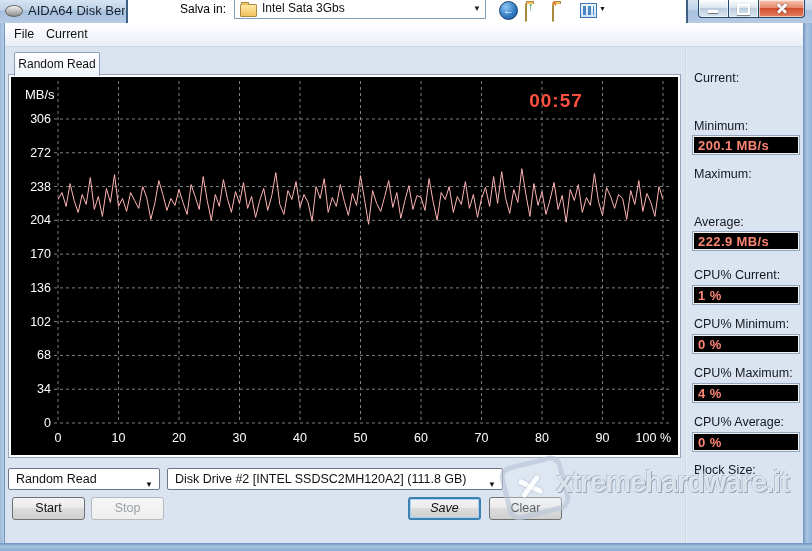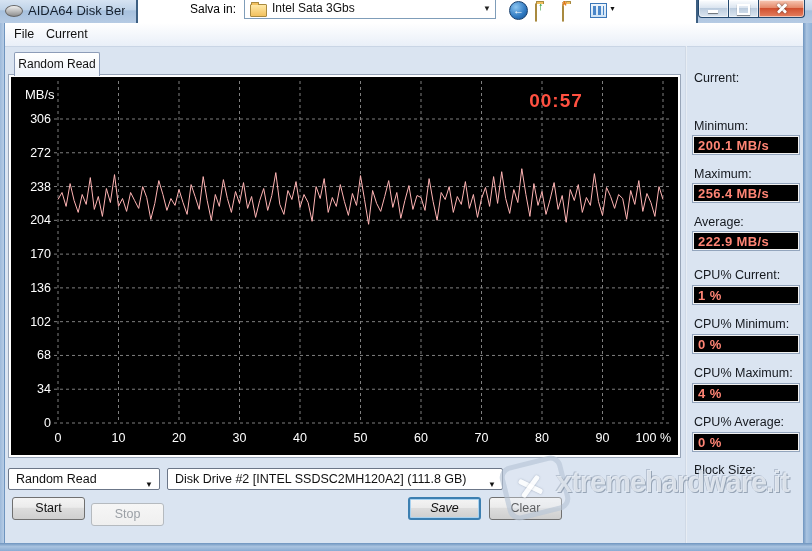--- a/index.html
+++ b/index.html
@@ -25,21 +25,21 @@
     background:linear-gradient(180deg,#f8c9b6 0%,#e58a6b 45%,#cf4c2c 46%,#e5805f 100%);}
   .glyph-min{position:absolute;left:9px;bottom:4px;width:10px;height:3px;background:#fff;
     box-shadow:0 1px 1px rgba(0,0,0,.5);}
   .glyph-max{position:absolute;left:8px;top:4px;width:9px;height:7px;border:2px solid #fff;
     box-shadow:0 1px 1px rgba(0,0,0,.4);}
   .x-bar{position:absolute;left:17px;top:7px;width:12px;height:2.6px;background:#fff;
     border-radius:1px;box-shadow:0 0 2px rgba(0,0,0,.55);}
   .x-bar.a{transform:rotate(45deg);}   .x-bar.b{transform:rotate(-45deg);}
 
   
-  .save-dialog{position:absolute;left:136px;top:0;width:558px;height:23px;background:#fff;
+  .save-dialog{position:absolute;left:126px;top:0;width:558px;height:23px;background:#fff;
     border-left:2px solid #3d5f82;border-right:2px solid #3d5f82;}
   .save-in-label{position:absolute;left:52px;top:2px;font-size:12px;color:#000;}
   .loc-combo{position:absolute;left:106px;top:0;width:250px;height:18px;background:#fff;
     border:1px solid #7f9db9;border-top:none;cursor:pointer;text-align:right;}
   .loc-combo .folder{position:absolute;left:5px;top:4px;}
   .folder{width:15px;height:11px;background:linear-gradient(#ffe9a6,#f2c15f);
     border:1px solid #a98a3f;border-radius:1px;position:relative;}
   .folder::before{content:"";position:absolute;top:-3px;left:0;width:6px;height:2px;
     background:#f2c15f;border:1px solid #a98a3f;border-bottom:none;border-radius:1px 1px 0 0;}
   .loc-text{position:absolute;left:27px;top:1px;font-size:12px;}
@@ -96,21 +96,21 @@
     white-space:nowrap;overflow:hidden;}
   .combo .combo-arrow{position:absolute;right:6px;top:6px;font-size:8px;color:#111;}
   .combo-test{left:8px;top:468px;width:152px;}
   .combo-drive{left:167px;top:468px;width:336px;}
 
   .btn{position:absolute;width:73px;height:23px;border:1px solid #707070;border-radius:3px;
     background:linear-gradient(#f4f4f4,#ebebeb 45%,#dddddd 46%,#cfcfcf);
     font-size:12.5px;text-align:center;line-height:21px;color:#111;cursor:pointer;box-sizing:border-box;}
   .btn-start{left:12px;top:497px;}
   .btn-stop{left:91px;top:497px;color:#9ba0a6;border-color:#b5babf;
-    background:linear-gradient(#f6f6f6,#efefef);cursor:default;margin-top:6px;}
+    background:linear-gradient(#f6f6f6,#efefef);cursor:default;}
   .btn-save{left:408px;top:497px;border:2px solid #3c7fb1;box-shadow:inset 0 0 0 1px #a8d2f0;line-height:19px;font-style:italic;}
   .btn-clear{left:489px;top:497px;}
 
   
   .watermark{position:absolute;left:0;top:0;width:812px;height:551px;pointer-events:none;z-index:40;}
   .wm-logo{position:absolute;left:503px;top:460px;width:54px;height:46px;
     border:5px solid rgba(170,185,205,.5);border-radius:12px;
     background:rgba(230,236,244,.35);transform:rotate(-14deg);}
   .wm-x{position:absolute;left:10px;top:18px;width:26px;height:5px;background:rgba(255,255,255,.85);
     border-radius:2px;box-shadow:0 0 2px rgba(120,135,155,.6);}
@@ -221,21 +221,20 @@
           <polyline points="47.0,122.5 51.0,115.5 55.1,129.4 59.1,106.6 63.1,123.5 67.2,135.4 71.2,117.5 75.2,127.4 79.3,100.6 83.3,132.4 87.3,119.5 91.4,139.4 95.4,111.5 99.4,125.5 103.5,97.6 107.5,129.4 111.5,121.5 115.6,134.4 119.6,115.5 123.6,123.5 127.7,131.4 131.7,109.6 135.7,120.5 139.8,142.3 143.8,126.4 147.8,103.6 151.9,117.5 155.9,133.4 159.9,121.5 164.0,128.4 168.0,112.5 172.0,125.5 176.1,137.4 180.1,107.6 184.1,119.5 188.2,132.4 192.2,99.6 196.2,123.5 200.3,143.3 204.3,117.5 208.3,129.4 212.4,102.6 216.4,121.5 220.4,135.4 224.5,114.5 228.5,126.4 232.5,105.6 236.6,131.4 240.6,119.5 244.6,140.4 248.7,123.5 252.7,111.5 256.7,133.4 260.8,118.5 264.8,95.6 268.8,127.4 272.9,137.4 276.9,113.5 280.9,122.5 285.0,104.6 289.0,130.4 293.0,117.5 297.1,125.5 301.1,144.3 305.1,109.6 309.2,121.5 313.2,101.6 317.2,135.4 321.3,120.5 325.3,129.4 329.3,107.6 333.4,124.5 337.4,138.4 341.4,116.5 345.5,128.4 349.5,98.6 353.5,122.5 357.6,147.3 361.6,113.5 365.6,126.4 369.7,134.4 373.7,119.5 377.7,103.6 381.8,130.4 385.8,115.5 389.8,141.3 393.9,123.5 397.9,108.6 401.9,132.4 406.0,118.5 410.0,120.5 414.0,133.4 418.1,101.6 422.1,124.5 426.1,143.3 430.2,115.5 434.2,122.5 438.2,109.6 442.3,135.4 446.3,119.5 450.3,127.4 454.4,104.6 458.4,131.4 462.4,117.5 466.5,140.4 470.5,121.5 474.5,110.5 478.6,129.4 482.6,99.6 486.6,126.4 490.7,94.7 494.7,121.5 498.7,136.4 502.8,112.5 506.8,125.5 510.8,91.7 514.9,117.5 518.9,139.4 522.9,106.6 527.0,128.4 531.0,114.5 535.0,137.4 539.1,122.5 543.1,105.6 547.1,132.4 551.2,118.5 555.2,145.3 559.2,112.5 563.3,123.5 567.3,107.6 571.3,135.4 575.4,120.5 579.4,128.4 583.4,96.6 587.5,124.5 591.5,138.4 595.5,110.5 599.6,119.5 603.6,131.4 607.6,117.5 611.7,121.5 615.7,142.3 619.7,113.5 623.8,127.4 627.8,103.6 631.8,134.4 635.9,116.5 639.9,125.5 643.9,139.4 648.0,109.6 652.0,122.5" fill="none" stroke="#ffb4b4" stroke-width="1"></polyline>
           <text x="545" y="30" fill="#ff5040" font-size="19" font-weight="bold" text-anchor="middle" letter-spacing="1">00:57</text>
         </svg></div>
   </div>
   <div class="divider"></div>
 
   <span class="stat-label" style="top:71px">Current:</span>
   <span class="stat-label" style="top:119px">Minimum:</span>
   <div class="stat-box" style="top:136px">200.1 MB/s</div>
   <span class="stat-label" style="top:167px">Maximum:</span>
-  <div class="stat-box" style="top:184px">256.4 MB/s</div>
   <span class="stat-label" style="top:215px">Average:</span>
   <div class="stat-box" style="top:232px">222.9 MB/s</div>
   <span class="stat-label" style="top:268px">CPU% Current:</span>
   <div class="stat-box" style="top:286px">1 %</div>
   <span class="stat-label" style="top:317px">CPU% Minimum:</span>
   <div class="stat-box" style="top:335px">0 %</div>
   <span class="stat-label" style="top:366px">CPU% Maximum:</span>
   <div class="stat-box" style="top:384px">4 %</div>
   <span class="stat-label" style="top:415px">CPU% Average:</span>
   <div class="stat-box" style="top:433px">0 %</div>

